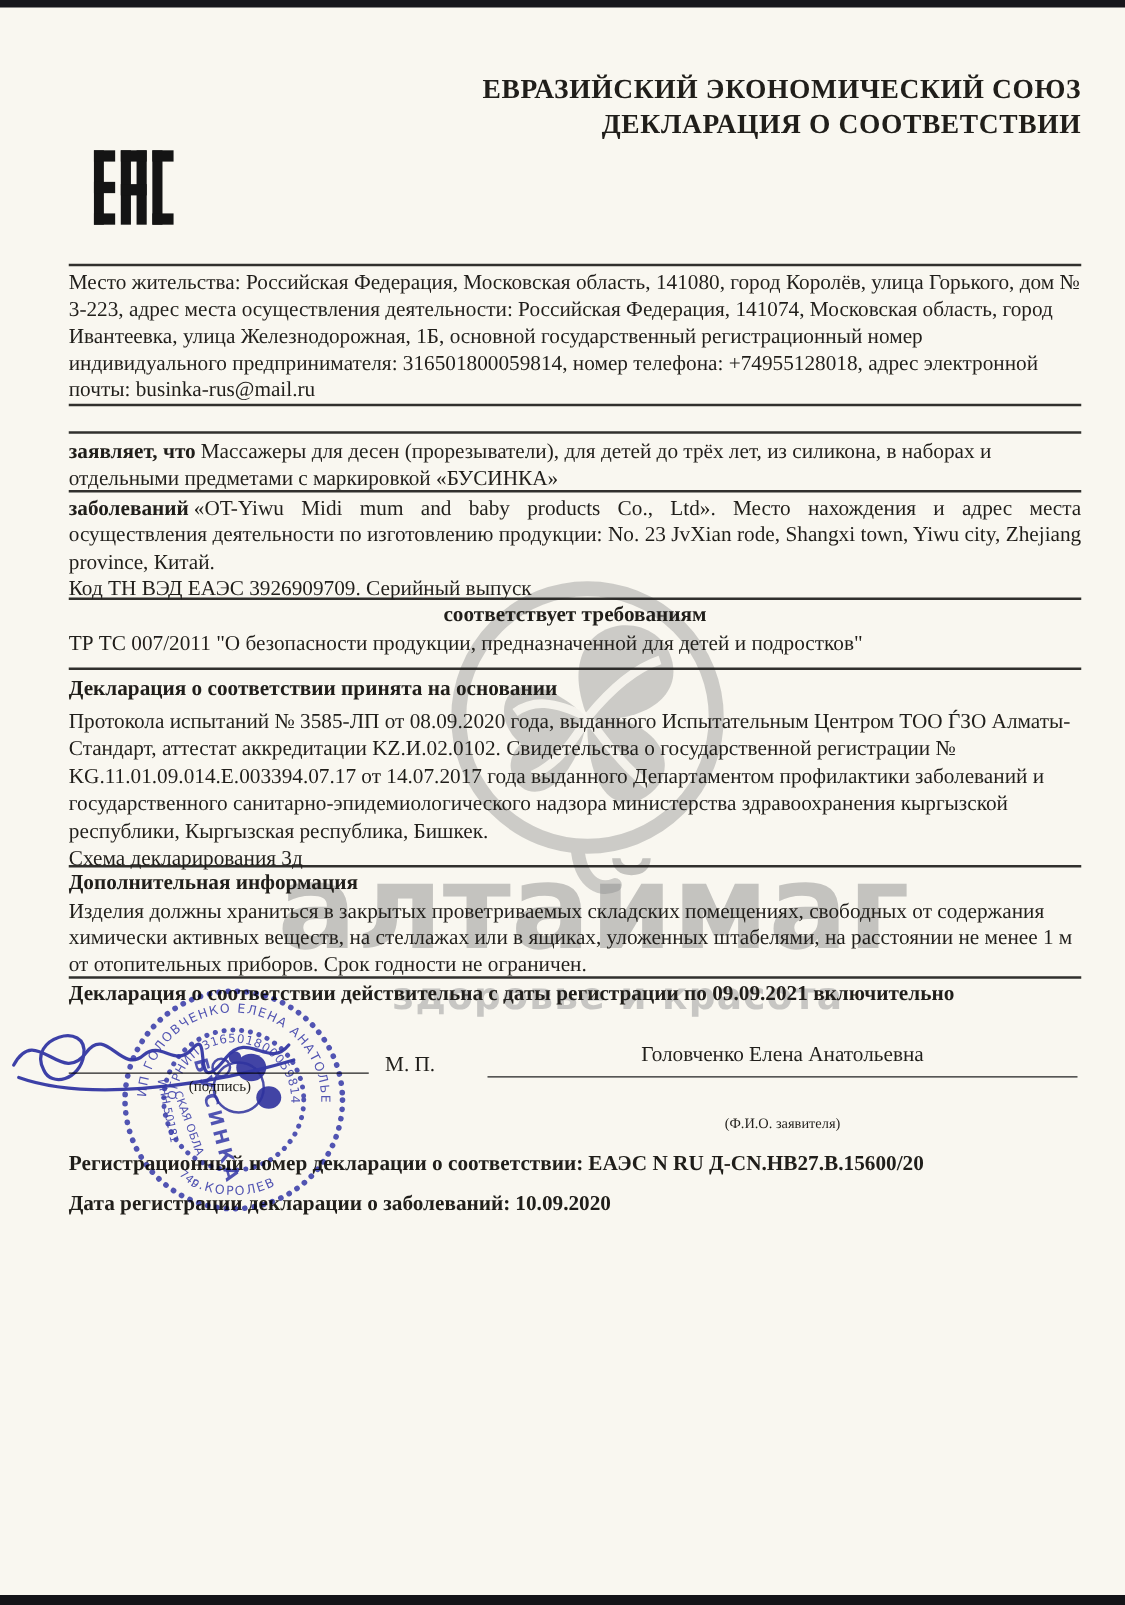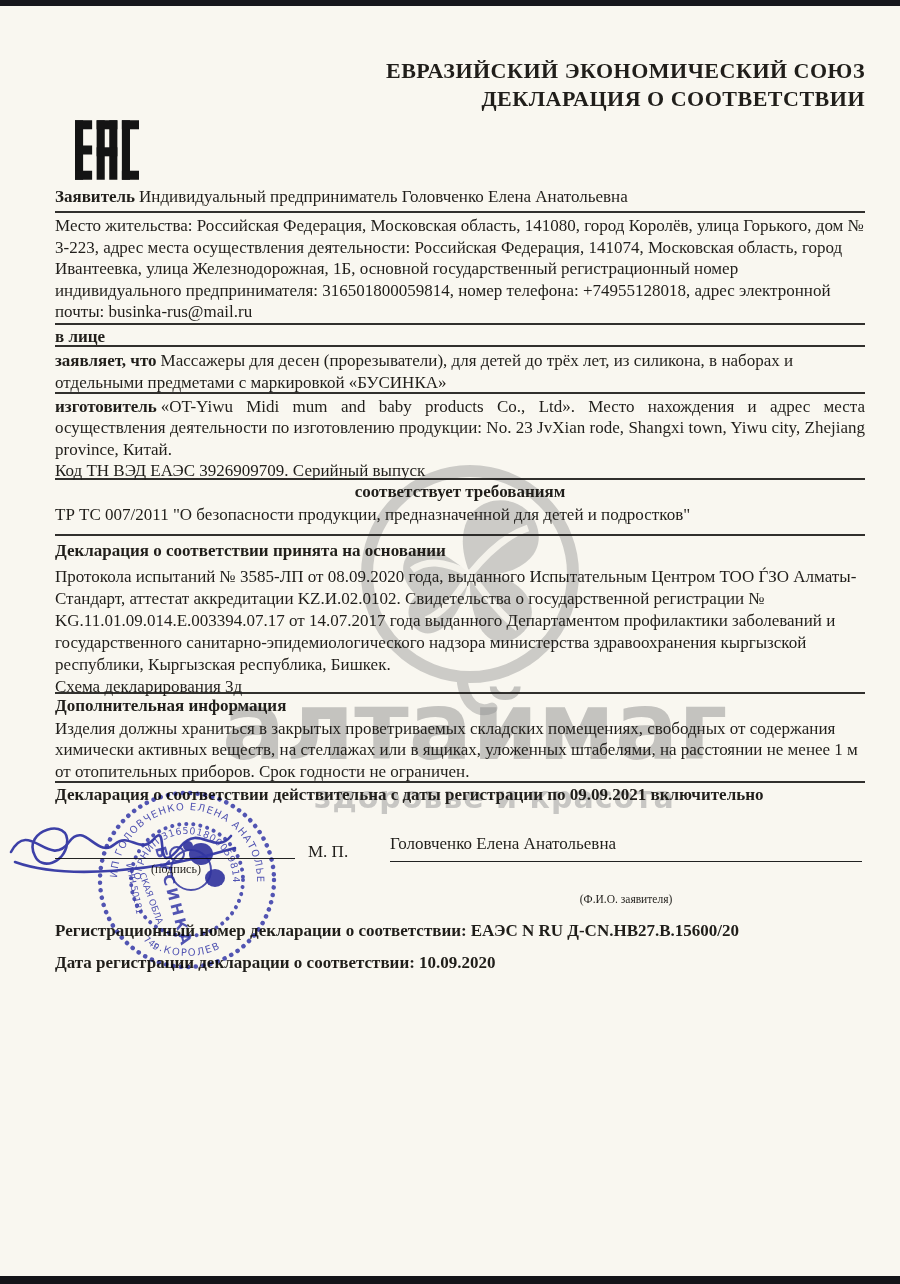--- a/index.html
+++ b/index.html
@@ -34,21 +34,21 @@
   .title{
     position:absolute;left:55px;width:810px;top:57px;z-index:1;
     text-align:right;font-weight:bold;font-size:22px;line-height:28px;letter-spacing:0.5px;
   }
   .eac{position:absolute;left:75px;top:117px;z-index:1;}
 
   
   .sigline{position:absolute;border-top:1.7px solid #222;z-index:1;}
   .cap{position:absolute;z-index:1;font-size:12px;text-align:center;}
   .mp{position:absolute;left:308px;top:842px;z-index:1;font-size:17px;}
-  .fio{position:absolute;left:390px;top:834px;width:472px;text-align:left;font-size:17px;z-index:1;}
+  .fio{position:absolute;left:390px;top:834px;width:472px;text-align:center;font-size:17px;z-index:1;}
 
   .stamp{position:absolute;left:5px;top:788px;width:305px;height:186px;z-index:2;mix-blend-mode:multiply;opacity:0.92;}
 </style>
 </head>
 <body>
 
 <div id="page">
   <div class="edge top"></div>
   <div class="edge bottom"></div>
 
@@ -89,38 +89,34 @@
         <rect x="38" y="0" width="9" height="66"></rect>
         <rect x="24" y="0" width="23" height="10"></rect>
         <rect x="24" y="30" width="23" height="10"></rect>
         <rect x="52" y="0" width="9" height="66"></rect>
         <rect x="52" y="0" width="19" height="10"></rect>
         <rect x="52" y="56" width="19" height="10"></rect>
       </g>
     </svg>
   </div>
 
-  <div class="blk" style="top:186px;">
-    <span class="lbl">Заявитель</span><span>Индивидуальный предприниматель Головченко Елена Анатольевна</span>
-  </div>
   <div class="rule" style="top:211px;"></div>
 
   <div class="blk" style="top:215px;">Место жительства: Российская Федерация, Московская область, 141080, город Королёв, улица Горького, дом № 3-223, адрес места осуществления деятельности: Российская Федерация, 141074, Московская область, город Ивантеевка, улица Железнодорожная, 1Б, основной государственный регистрационный номер индивидуального предпринимателя: 316501800059814, номер телефона: +74955128018, адрес электронной почты: businka-rus@mail.ru</div>
   <div class="rule" style="top:323px;"></div>
 
-  <div class="blk bold" style="top:326px;">в лице</div>
   <div class="rule" style="top:345px;"></div>
 
   <div class="blk" style="top:350px;line-height:22.4px;">
     <span class="lbl">заявляет, что</span><span>Массажеры для десен (прорезыватели), для детей до трёх лет, из силикона, в наборах и отдельными предметами с маркировкой «БУСИНКА»</span>
   </div>
   <div class="rule" style="top:392px;"></div>
 
   <div class="blk" style="top:396px;line-height:21.4px;">
-    <p class="just"><span class="lbl">изготовитель</span><span>«OT-Yiwu Midi mum and baby products Co., Ltd». Место нахождения и адрес места осуществления деятельности по изготовлению продукции: No. 23 JvXian rode, Shangxi town, Yiwu city, Zhejiang province, Китай.</span></p>
+    <p class="just"><span class="lbl">заболеваний</span><span>«OT-Yiwu Midi mum and baby products Co., Ltd». Место нахождения и адрес места осуществления деятельности по изготовлению продукции: No. 23 JvXian rode, Shangxi town, Yiwu city, Zhejiang province, Китай.</span></p>
     <div>Код ТН ВЭД ЕАЭС 3926909709. Серийный выпуск</div>
   </div>
   <div class="rule" style="top:478px;"></div>
 
   <div class="blk bold" style="top:481px;text-align:center;">соответствует требованиям</div>
   <div class="blk" style="top:504px;">ТР ТС 007/2011 "О безопасности продукции, предназначенной для детей и подростков"</div>
   <div class="rule" style="top:534px;"></div>
 
   <div class="blk bold" style="top:540px;">Декларация о соответствии принята на основании</div>
   <div class="blk" style="top:566px;line-height:22px;">
@@ -139,21 +135,21 @@
   <div class="cap" style="top:862px;left:115px;width:122px;">(подпись)</div>
   <div class="mp">М. П.</div>
   <div class="fio">Головченко Елена Анатольевна</div>
   <div class="sigline" style="top:861px;left:390px;width:472px;"></div>
   <div class="cap" style="top:865px;left:390px;width:472px;font-size:11.5px;margin-top:28px;">(Ф.И.О. заявителя)</div>
 
   <div class="blk bold" style="top:920px;">
     <span class="lbl">Регистрационный номер декларации о соответствии:</span><span>ЕАЭС N RU Д-CN.НВ27.В.15600/20</span>
   </div>
   <div class="blk bold" style="top:952px;">
-    <span class="lbl">Дата регистрации декларации о соответствии:</span><span>10.09.2020</span>
+    <span class="lbl">Дата регистрации декларации о заболеваний:</span><span>10.09.2020</span>
   </div>
 
   <div class="stamp">
     <svg width="305" height="186" viewBox="0 0 305 186">
       <defs>
         <path id="arcTop" d="M112,92 A70,70 0 0 1 252,92" fill="none"></path>
         <path id="arcBottom" d="M106,92 A76,76 0 0 0 258,92" fill="none"></path>
         <path id="arcInner" d="M136,92 A46,46 0 0 1 228,92" fill="none"></path>
       </defs>
       <g stroke="#2b2fae" fill="none" opacity="0.88">

